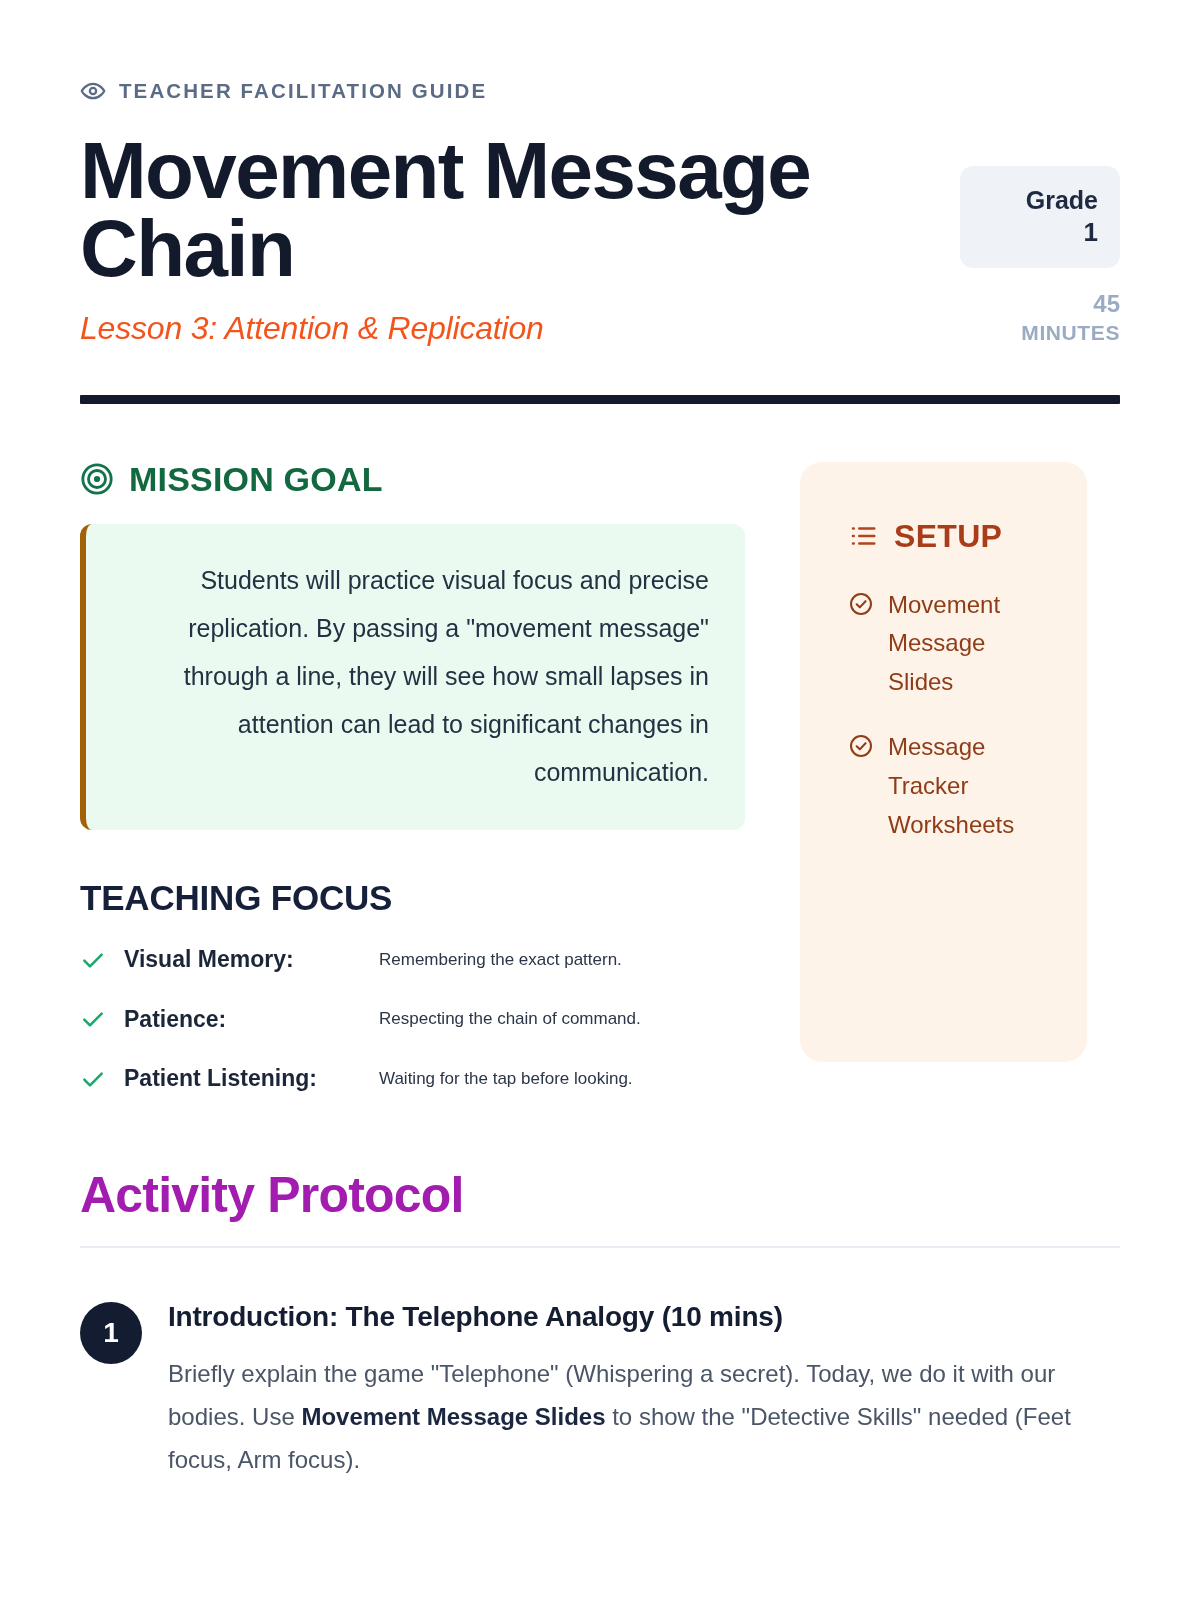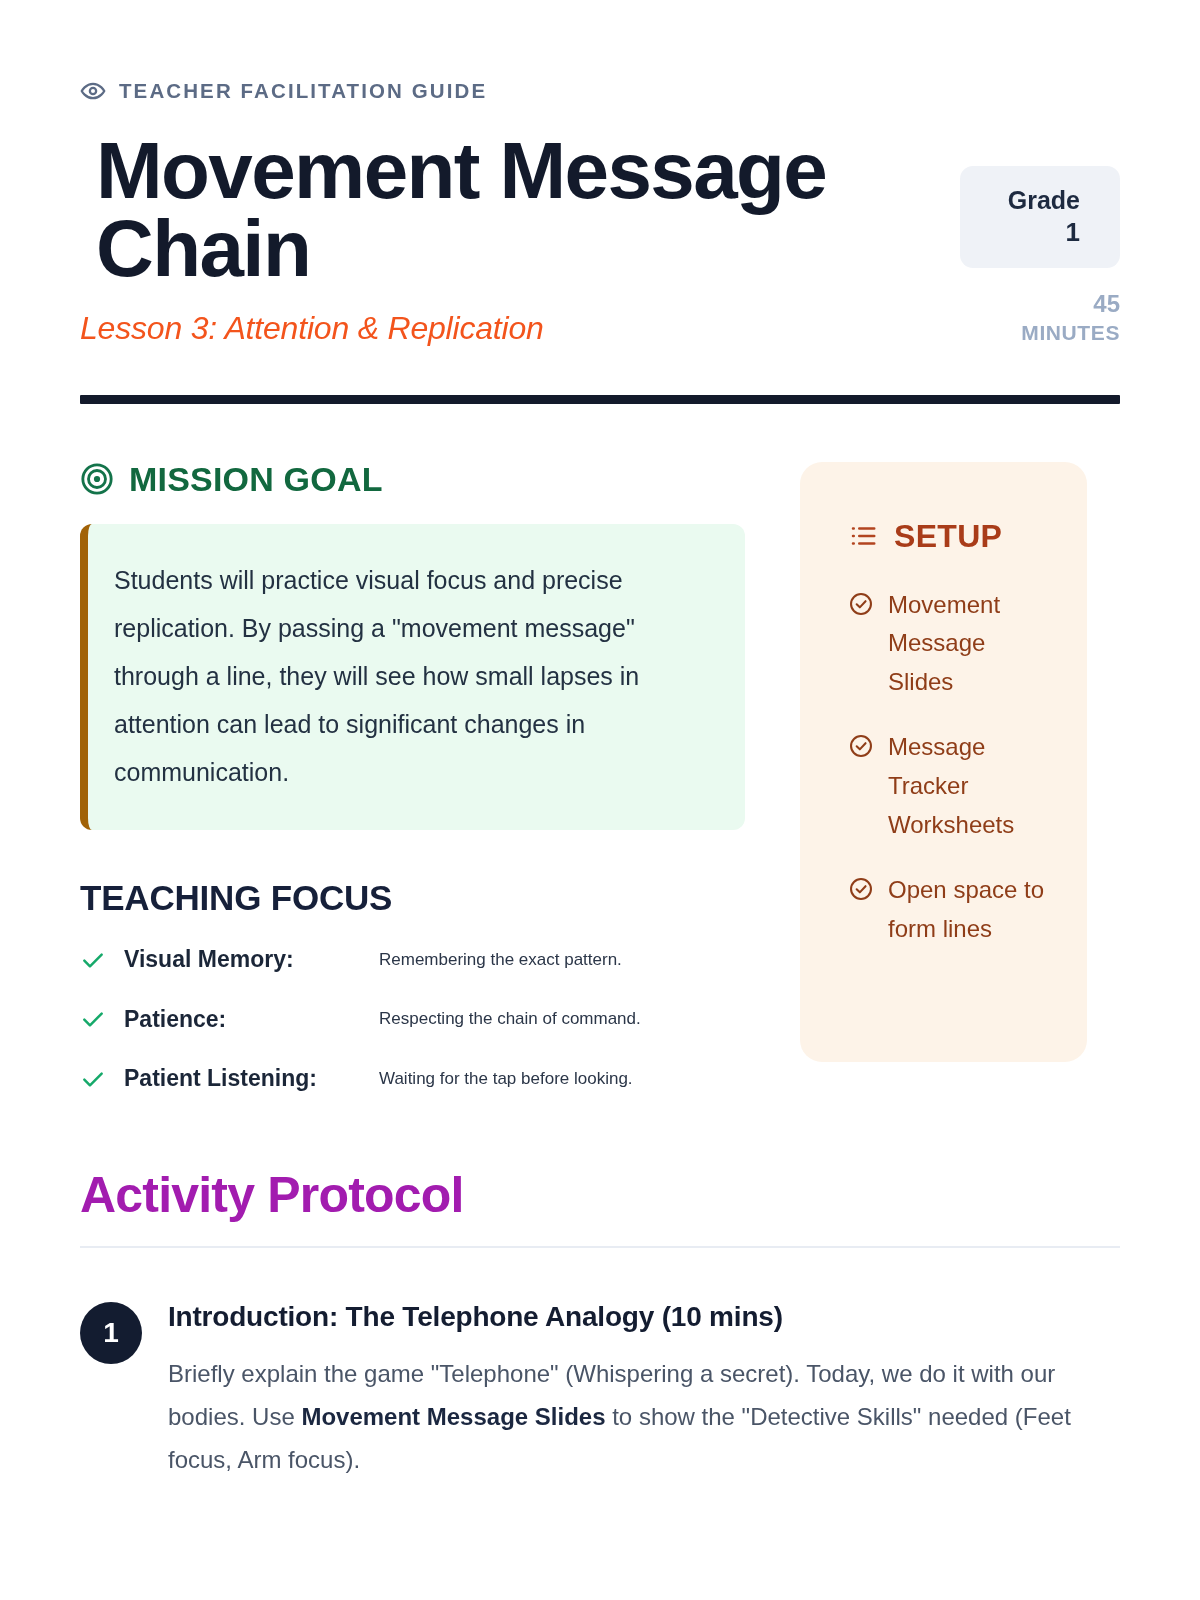--- a/index.html
+++ b/index.html
@@ -48,41 +48,41 @@
     color: #5c6b85;
     text-transform: uppercase;
     line-height: 1;
   }
   .doc-title {
     font-size: 80px;
     font-weight: 800;
     line-height: 0.97;
     letter-spacing: -1.6px;
     color: #131a2b;
-    margin: 16px;
+    margin: 0;
     max-width: 870px;
   }
   .doc-subtitle {
     font-size: 32px;
     font-style: italic;
     font-weight: 500;
     color: #f3541c;
     margin-top: 22px;
     line-height: 1.2;
     letter-spacing: -0.2px;
   }
   .header-right {
     width: 160px;
     text-align: right;
     padding-top: 38px;
   }
   .grade-badge {
     background: #eff2f7;
     border-radius: 13px;
-    padding: 19px 40px 20px 22px;
+    padding: 19px 22px 20px 22px;
     text-align: right;
   }
   .grade-label {
     font-size: 25px;
     font-weight: 700;
     color: #1d2a40;
     line-height: 1.25;
   }
   .grade-value {
     font-size: 26px;
@@ -136,23 +136,24 @@
   }
   .section-title-green {
     font-size: 34px;
     font-weight: 800;
     letter-spacing: 0.2px;
     color: #12683f;
     line-height: 1;
   }
   .mission-box {
     background: #eafaf0;
-    border-left: 8px solid #a16207;
+    border-left: 6px solid #a16207;
     border-radius: 12px;
     padding: 32px 36px 34px 26px;
+    text-align: right;
   }
   .mission-text {
     font-size: 25px;
     line-height: 1.92;
     color: #233142;
     margin: 0;
   }
 
   .focus-title {
     font-size: 35px;
@@ -396,29 +397,20 @@
         <div class="setup-item">
           <span class="setup-check">
             <svg viewBox="0 0 24 24" fill="none" stroke="currentColor" stroke-width="1.9" stroke-linecap="round" stroke-linejoin="round" width="26" height="26">
               <circle cx="12" cy="12" r="9.2"></circle>
               <path d="M8 12.3 10.9 15.1 16.2 9.4"></path>
             </svg>
           </span>
           <span class="setup-label">Message Tracker Worksheets</span>
         </div>
 
-        <div class="setup-item">
-          <span class="setup-check">
-            <svg viewBox="0 0 24 24" fill="none" stroke="currentColor" stroke-width="1.9" stroke-linecap="round" stroke-linejoin="round" width="26" height="26">
-              <circle cx="12" cy="12" r="9.2"></circle>
-              <path d="M8 12.3 10.9 15.1 16.2 9.4"></path>
-            </svg>
-          </span>
-          <span class="setup-label">Open space to form lines</span>
-        </div>
 
       </div>
     </div>
   </div>
 
   <div class="protocol">
     <h2 class="protocol-title">Activity Protocol</h2>
     <div class="protocol-rule"></div>
 
     <div class="step">

